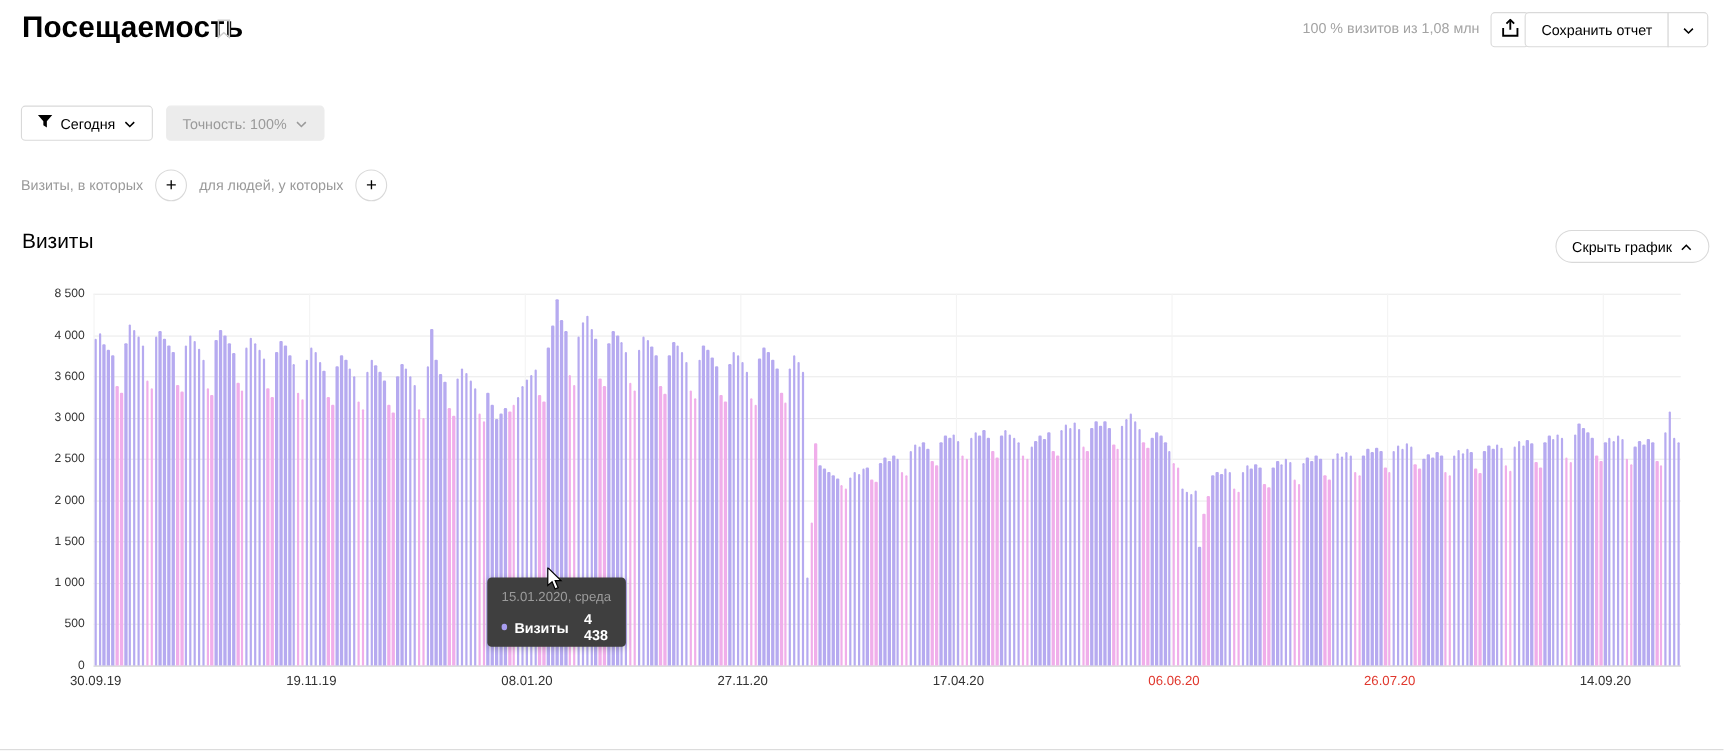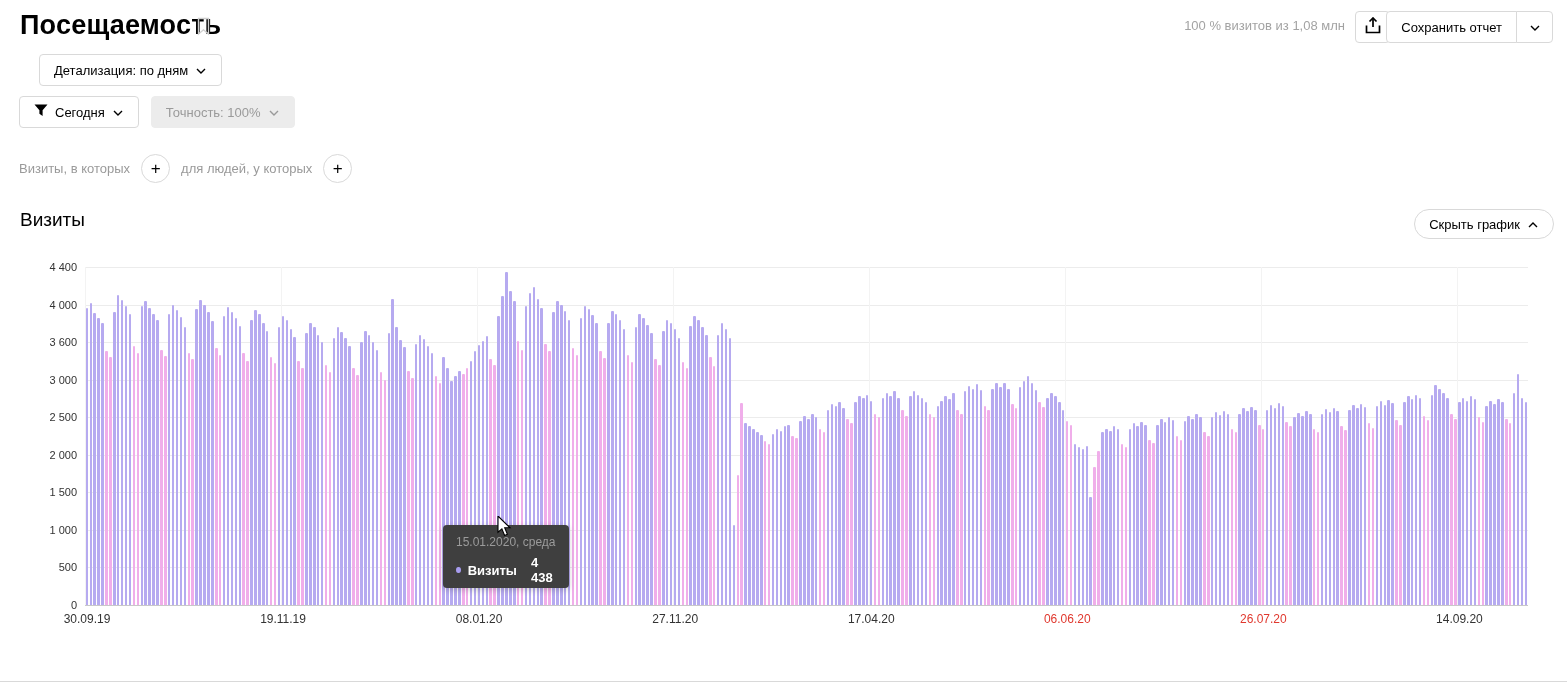--- a/index.html
+++ b/index.html
@@ -92,28 +92,20 @@
   <button class="btn save-caret">
     <span class="chevron">
       <svg width="12" height="8" viewBox="0 0 12 8">
           <path d="M2 2 L6 6 L10 2" stroke="#000" stroke-width="1.4" fill="none"></path>
         </svg>
     </span>
   </button>
 </div>
 
 <div class="row-periods">
-  <button class="btn detail-btn">
-    <span>Детализация: по дням</span>
-    <span class="chevron">
-      <svg width="12" height="8" viewBox="0 0 12 8">
-          <path d="M2 2 L6 6 L10 2" stroke="#000" stroke-width="1.4" fill="none"></path>
-        </svg>
-    </span>
-  </button>
 </div>
 
 <div class="row-segments">
   <button class="btn">
     <span>
       <svg width="14" height="13" viewBox="0 0 14 13">
           <path d="M0.5 0.5 H13.5 L8.6 6.2 V12 L5.4 9.8 V6.2 Z" fill="#000"></path>
         </svg>
     </span>
     <span>Сегодня</span>
@@ -173,21 +165,21 @@
       <div class="ylabel" style="position: absolute; top: 133.667px;">
         <span>3 000</span>
       </div>
       <div class="ylabel" style="position: absolute; top: 96.1111px;">
         <span>3 600</span>
       </div>
       <div class="ylabel" style="position: absolute; top: 58.5556px;">
         <span>4 000</span>
       </div>
       <div class="ylabel" style="position: absolute; top: 21px;">
-        <span>4 400</span>
+        <span>8 500</span>
       </div>
     </div>
   <div class="plot" id="plot">
       <div class="gridline-h zero" style="top: 338px;"></div>
       <div class="gridline-h" style="top: 300.444px;"></div>
       <div class="gridline-h" style="top: 262.889px;"></div>
       <div class="gridline-h" style="top: 225.333px;"></div>
       <div class="gridline-h" style="top: 187.778px;"></div>
       <div class="gridline-h" style="top: 150.222px;"></div>
       <div class="gridline-h" style="top: 112.667px;"></div>

